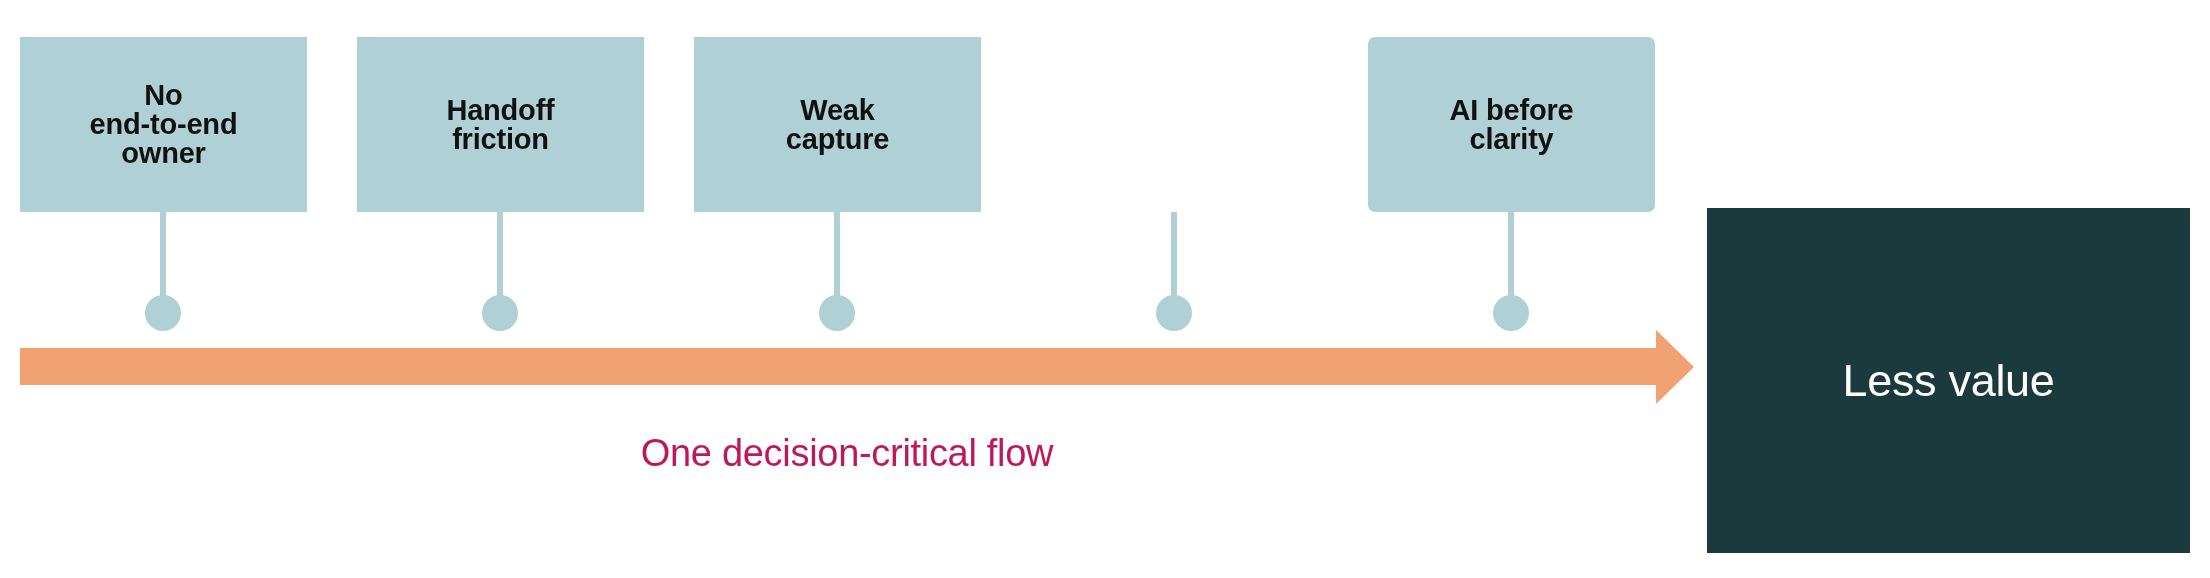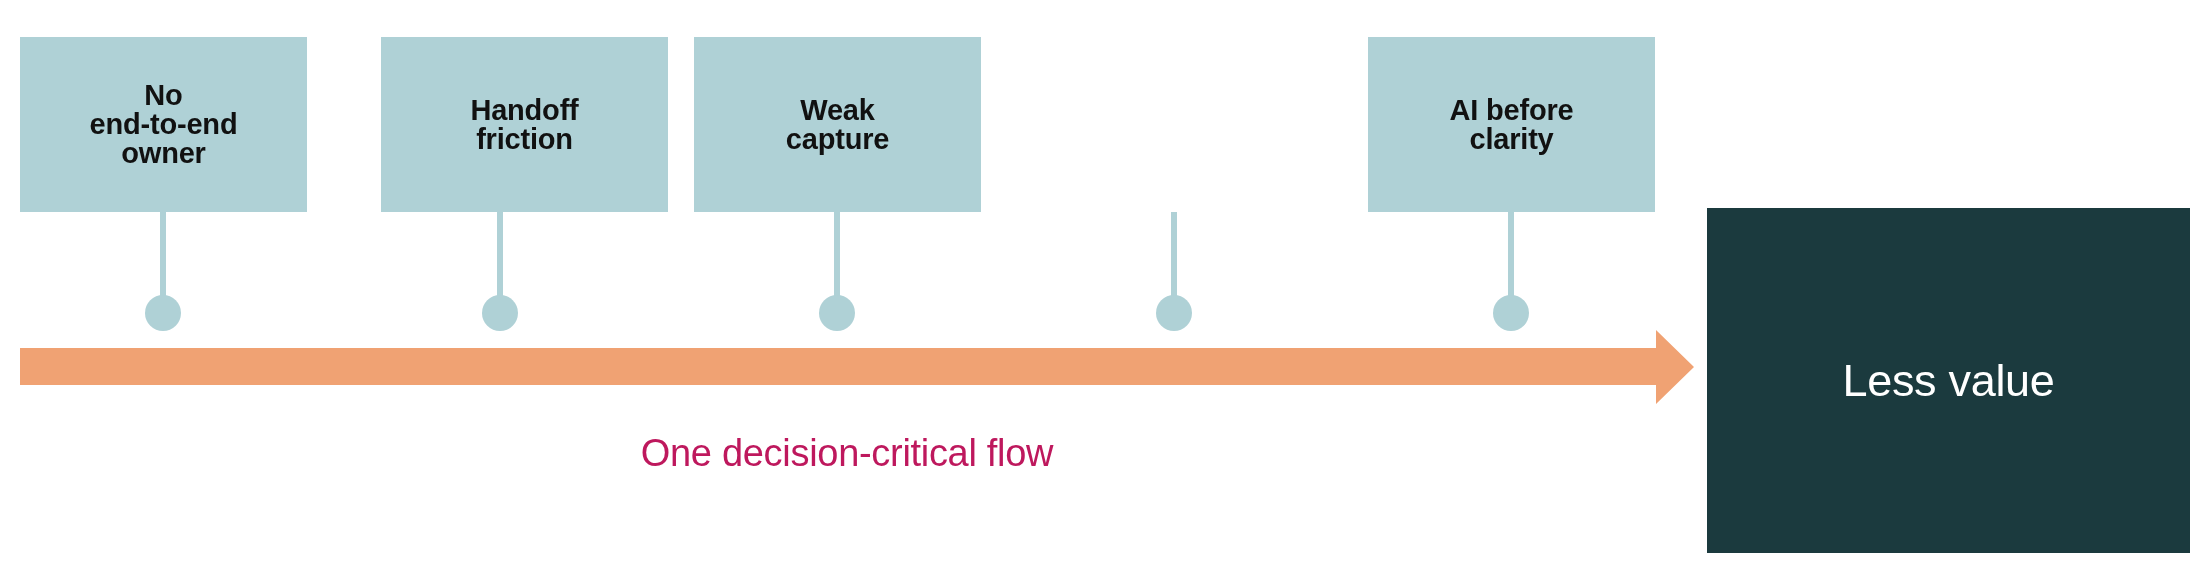--- a/index.html
+++ b/index.html
@@ -108,29 +108,29 @@
 </head>
 <body>
 
 <div id="diagram">
 
   <div class="friction-box" style="left:20px;width:287px;">
     <span class="friction-label">No
 end-to-end
 owner</span>
   </div>
-  <div class="friction-box" style="left:357px;width:287px;margin-left:24px;">
+  <div class="friction-box" style="left:357px;width:287px;">
     <span class="friction-label">Handoff
 friction</span>
   </div>
   <div class="friction-box" style="left:694px;width:287px;">
     <span class="friction-label">Weak
 capture</span>
   </div>
-  <div class="friction-box" style="left:1368px;width:287px;">
+  <div class="friction-box" style="left:1368px;width:287px;border-radius:7px;">
     <span class="friction-label">AI before
 clarity</span>
   </div>
 
   <div class="connector-stem" style="left:160px;"></div>
   <div class="connector-stem" style="left:497px;"></div>
   <div class="connector-stem" style="left:834px;"></div>
   <div class="connector-stem" style="left:1171px;"></div>
   <div class="connector-stem" style="left:1508px;"></div>
 

